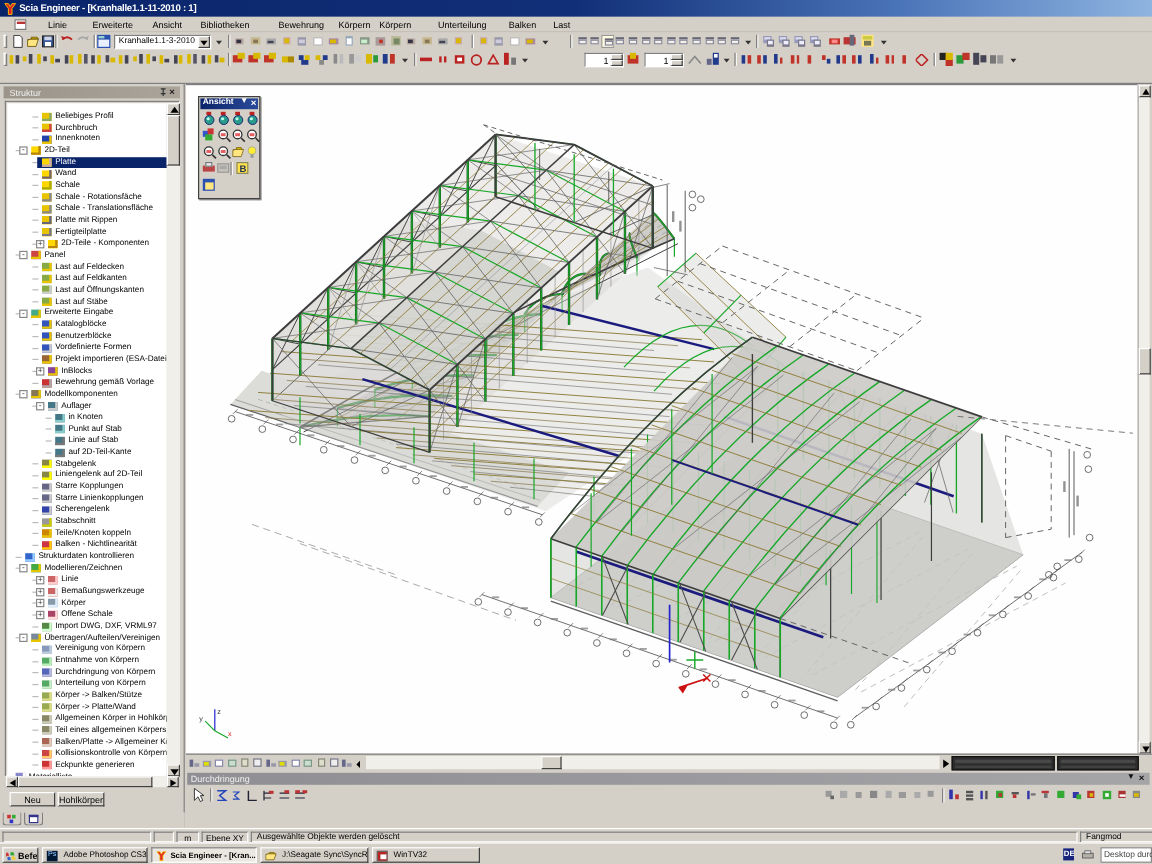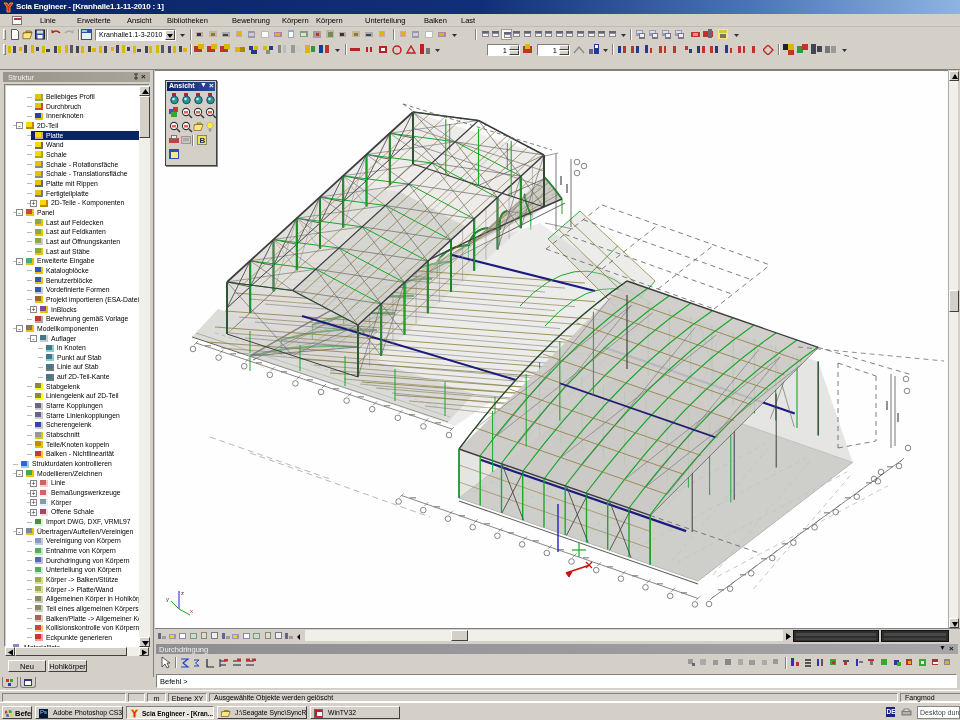--- a/index.html
+++ b/index.html
@@ -1647,23 +1647,20 @@
       <i class="abs" style="left:4px;top:4px;width:3px;height:3px;background:#fff"></i>
     </div>
 <div class="ic" style="left:774.7000000000005px;top:14px">
       <i class="abs" style="left:2px;top:2px;width:6px;height:6px;background:#a33"></i>
       <i class="abs" style="left:3px;top:5px;width:5px;height:2px;background:#fff"></i>
     </div>
 <div class="ic" style="left:787.4000000000005px;top:14px">
       <i class="abs" style="left:2px;top:2px;width:6px;height:6px;background:#888"></i>
       <i class="abs" style="left:3px;top:4px;width:4px;height:3px;background:#d8b800"></i>
     </div>
-<div class="abs sunk" style="left:1px;top:31px;width:801px;height:14px;background:#fff">
-      <span class="abs" style="left:3px;top:2px;font-size:7.5px;color:#000">Befehl &gt;</span>
-    </div>
 </div>
 <div class="abs" style="left:0;top:690px;width:960px;height:12px;background:#d4d0c8;border-top:1px solid #fff">
 <div class="abs sunk" style="left:2px;top:1.5px;width:124px;height:9.5px">
       <span class="abs" style="left:4px;top:0.5px;font-size:7px;color:#000;white-space:nowrap"></span>
     </div>
 <div class="abs sunk" style="left:128px;top:1.5px;width:17px;height:9.5px">
       <span class="abs" style="left:4px;top:0.5px;font-size:7px;color:#000;white-space:nowrap"></span>
     </div>
 <div class="abs sunk" style="left:147px;top:1.5px;width:19px;height:9.5px;text-align:center"><span style="font-size:7px;line-height:9px">m</span></div>
 <div class="abs sunk" style="left:168px;top:1.5px;width:39px;height:9.5px;text-align:center"><span style="font-size:7px;line-height:9px">Ebene XY</span></div>

